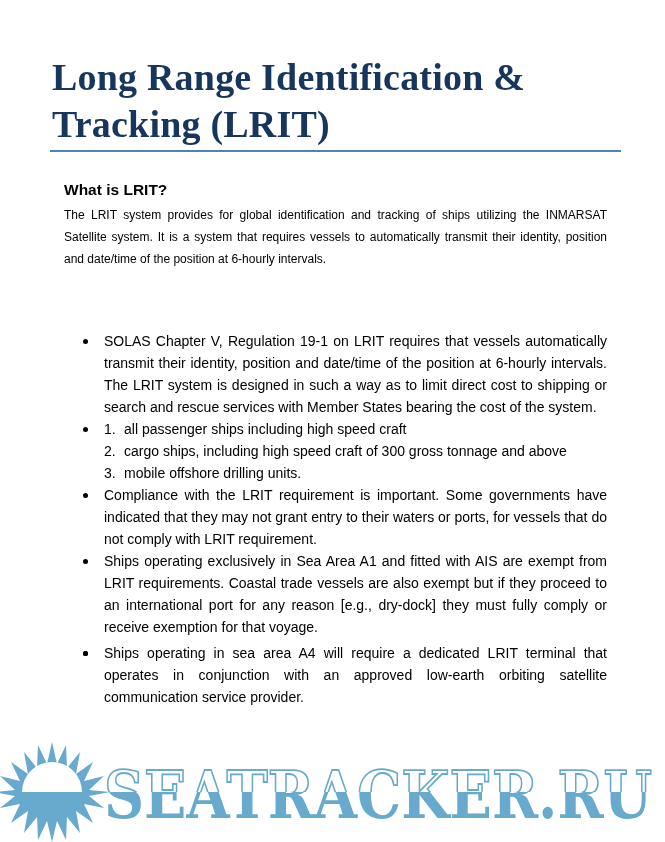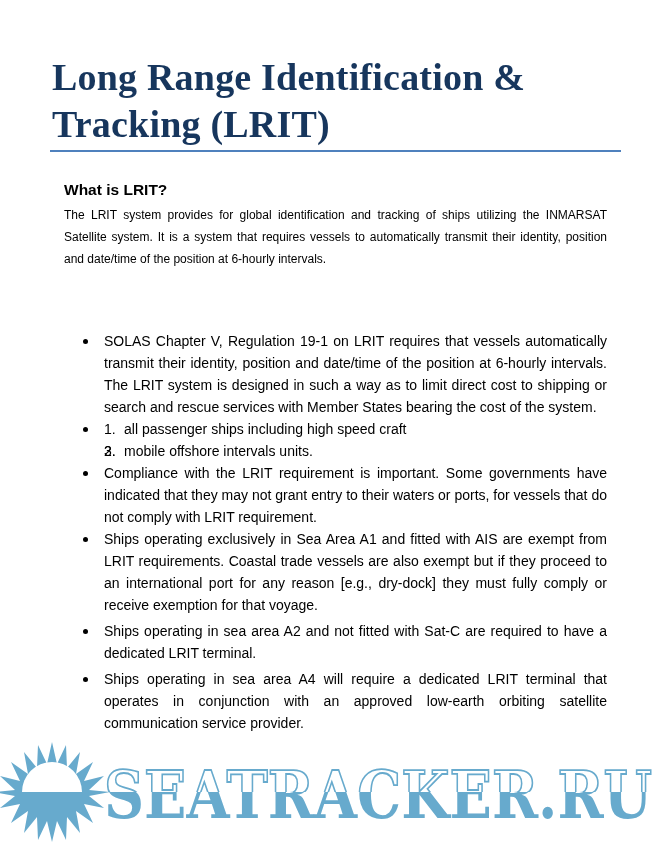--- a/index.html
+++ b/index.html
@@ -138,38 +138,38 @@
     </li>
     <li>
       <span class="bullet-dot"></span>
       <ol class="numbered">
         <li>
           <span class="num">1.</span>
           <span>all passenger ships including high speed craft</span>
         </li>
         <li>
           <span class="num">2.</span>
+          <span>cargo ships, including high speed craft of 300 gross tonnage and above</span>
         </li>
         <li>
           <span class="num">3.</span>
-          <span>mobile offshore intervals units.</span>
+          <span>mobile offshore drilling units.</span>
         </li>
       </ol>
     </li>
     <li>
       <span class="bullet-dot"></span>
       <span>Compliance with the LRIT requirement is important. Some governments have indicated that they may not grant entry to their waters or ports, for vessels that do not comply with LRIT requirement.</span>
     </li>
     <li>
       <span class="bullet-dot"></span>
       <span>Ships operating exclusively in Sea Area A1 and fitted with AIS are exempt from LRIT requirements. Coastal trade vessels are also exempt but if they proceed to an international port for any reason [e.g., dry-dock] they must fully comply or receive exemption for that voyage.</span>
     </li>
     <li class="gap">
       <span class="bullet-dot"></span>
-      <span>Ships operating in sea area A2 and not fitted with Sat-C are required to have a dedicated LRIT terminal.</span>
     </li>
     <li class="gap">
       <span class="bullet-dot"></span>
       <span>Ships operating in sea area A4 will require a dedicated LRIT terminal that operates in conjunction with an approved low-earth orbiting satellite communication service provider.</span>
     </li>
   </ul>
 
   <svg class="watermark" viewBox="0 0 665 102" xmlns="http://www.w3.org/2000/svg">
     <defs>
       <clipPath id="lowerHalf">

